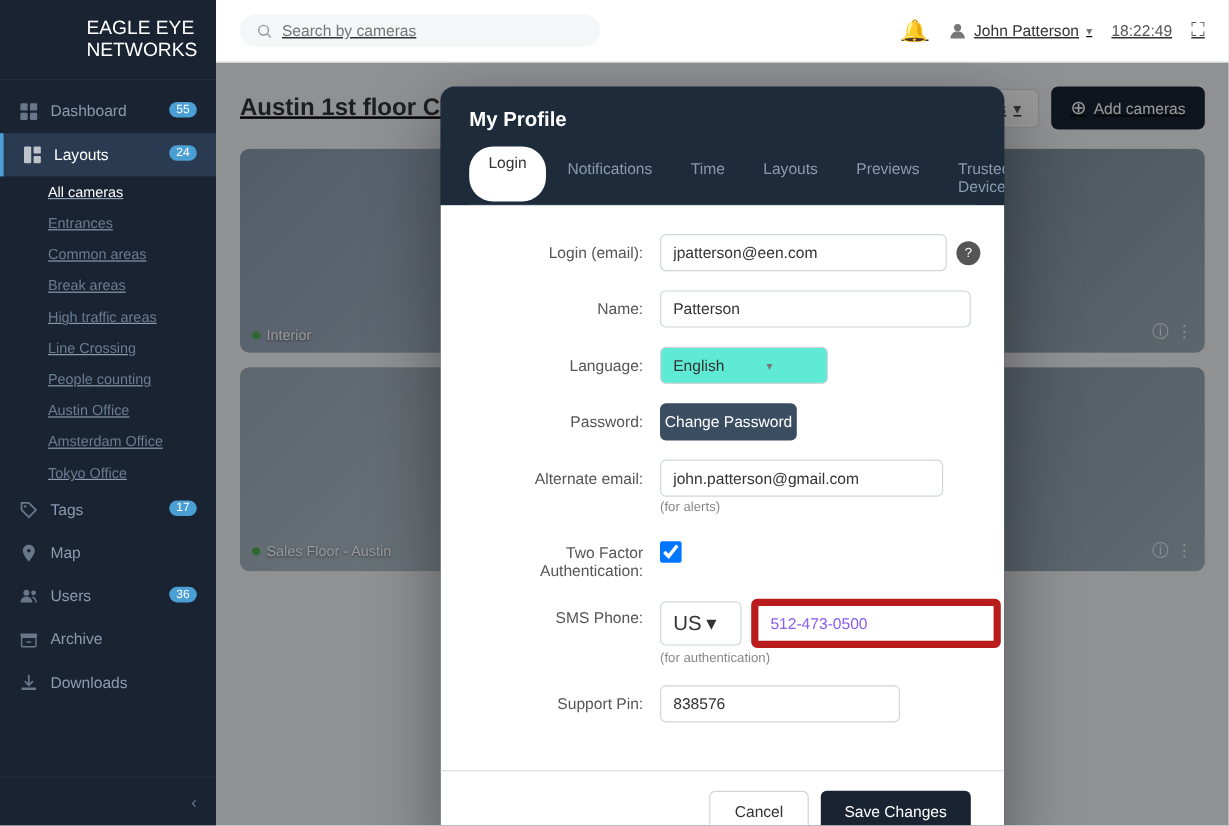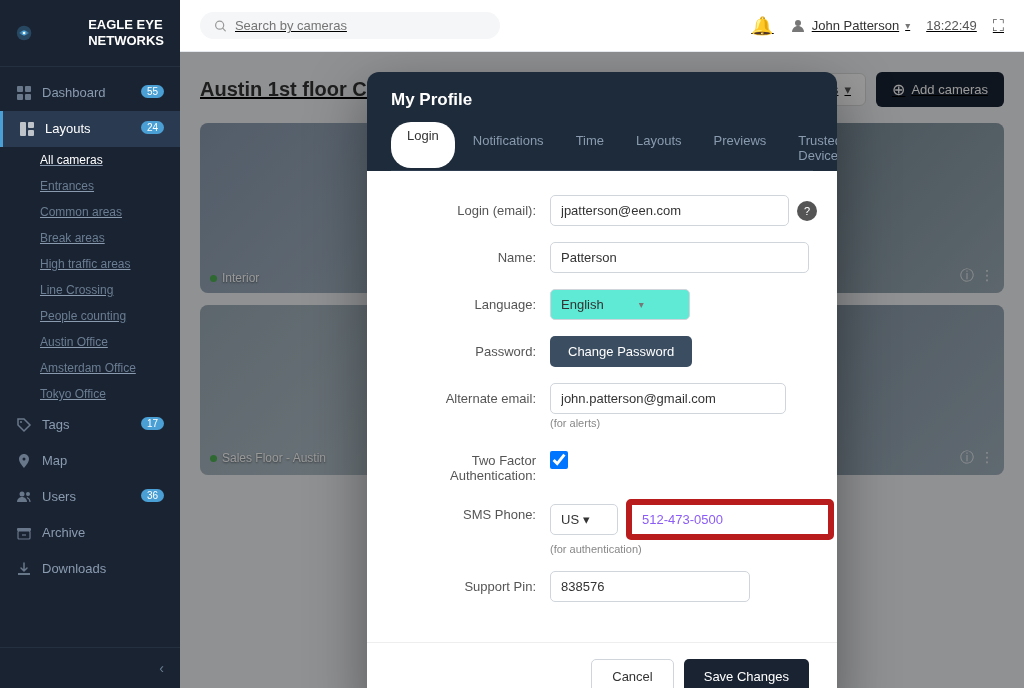--- a/index.html
+++ b/index.html
@@ -2,21 +2,21 @@
 <html><head>
   <meta charset="utf-8">
   <style>
     * { box-sizing: border-box; margin: 0; padding: 0; }
     body { font-family: -apple-system, BlinkMacSystemFont, 'Segoe UI', sans-serif; background: #f0f2f5; display: flex; height: 688px; width: 1024px; overflow: hidden; }
 
     
     .sidebar { width: 180px; background: #1a2332; color: #8a9bb0; display: flex; flex-direction: column; height: 100%; flex-shrink: 0; }
     .sidebar-logo { padding: 14px 16px; display: flex; align-items: center; gap: 8px; border-bottom: 1px solid #243040; }
     .logo-icon { width: 38px; height: 38px; }
-    .logo-text { color: #fff; font-size: 13px; font-weight: 700; line-height: 1.2; text-transform: uppercase; padding-left: 48px; }
+    .logo-text { color: #fff; font-size: 16px; font-weight: 400; line-height: 1.2; text-transform: uppercase; padding-left: 48px; }
     .sidebar-nav { flex: 1; overflow-y: auto; padding: 8px 0; }
     .nav-item { display: flex; align-items: flex-start; gap: 10px; padding: 10px 16px; cursor: pointer; font-size: 13px; color: #8a9bb0; position: relative; }
     .nav-item.active { background: #2a3a50; color: #fff; border-left: 3px solid #4a9fd4; }
     .nav-item .nav-icon { width: 16px; height: 16px; opacity: 0.7; flex-shrink: 0; }
     .nav-item .badge { background: #4a9fd4; color: #fff; font-size: 10px; border-radius: 10px; padding: 1px 6px; margin-left: auto; }
     .sub-nav { padding-left: 40px; text-decoration: underline; }
     .sub-nav-item { padding: 6px 16px 6px 0; font-size: 12px; color: #6a7d92; cursor: pointer; }
     .sub-nav-item.active { color: #fff; font-weight: 500; }
     .sidebar-collapse { padding: 12px 16px; border-top: 1px solid #243040; display: flex; justify-content: flex-end; }
     .collapse-btn { color: #6a7d92; cursor: pointer; font-size: 14px; }
@@ -68,26 +68,26 @@
     .form-label { width: 155px; font-size: 13px; color: #555; padding-top: 8px; flex-shrink: 0; text-align: right; padding-right: 14px; }
     .form-controls { flex: 1; }
     .form-input { width: 100%; border: 1px solid #d0d5db; border-radius: 5px; padding: 7px 10px; font-size: 13px; color: #333; outline: none; }
     .name-row { display: flex; gap: 8px; }
     .name-row .form-input { flex: 1; }
     .help-icon { display: inline-flex; align-items: center; justify-content: center; width: 20px; height: 20px; background: #555; color: #fff; border-radius: 50%; font-size: 11px; margin-left: 8px; cursor: pointer; flex-shrink: 0; }
     .email-row { display: flex; align-items: center; }
     .lang-select { display: flex; align-items: center; border: 1px solid #d0d5db; border-radius: 5px; padding: 7px 10px; font-size: 13px; color: #333; background: #5eead4; width: 140px; cursor: pointer; }
     .lang-select span { margin-right: auto; }
     .lang-chevron { font-size: 10px; color: #777; }
-    .btn-change-password { background: #3a4d61; color: #fff; border: none; border-radius: 5px; padding: 8px 18px; font-size: 13px; cursor: pointer; }
+    .btn-change-password { background: #3a4d61; color: #fff; border: none; border-radius: 5px; padding: 8px 4px; font-size: 13px; cursor: pointer; }
     .sub-label { font-size: 11px; color: #888; margin-top: 3px; }
     .checkbox-wrapper { display: flex; align-items: center; padding-top: 6px; }
     .checkbox-input { width: 18px; height: 18px; cursor: pointer; }
     .sms-row { display: flex; align-items: center; gap: 8px; }
-    .sms-country { display: flex; align-items: flex-end; border: 1px solid #d0d5db; border-radius: 5px; padding: 7px 10px; font-size: 13px; color: #333; background: #fff; cursor: pointer; gap: 4px; width: 68px; }
+    .sms-country { display: flex; align-items: flex-end; border: 1px solid #d0d5db; border-radius: 5px; padding: 7px 10px; font-size: 17px; color: #333; background: #fff; cursor: pointer; gap: 4px; width: 68px; }
     .sms-phone-input { flex: 1; border: 6px solid #b91c1c; border-radius: 5px; padding: 7px 10px; font-size: 13px; color: #8b5cf6; outline: none; }
     .support-pin-input { width: 200px; border: 1px solid #d0d5db; border-radius: 5px; padding: 7px 10px; font-size: 13px; color: #333; outline: none; }
     .modal-footer { background: #fff; padding: 16px 28px 20px; border-top: 1px solid #eee; display: flex; justify-content: flex-end; gap: 10px; }
     .btn-cancel { background: #fff; border: 1px solid #d0d5db; border-radius: 5px; padding: 9px 20px; font-size: 13px; cursor: pointer; color: #333; }
     .btn-save { background: #1a2332; color: #fff; border: none; border-radius: 5px; padding: 9px 20px; font-size: 13px; cursor: pointer; }
 
     
     .cam-bg-1 { background: linear-gradient(135deg, #8a9bb0 0%, #b0bfc8 100%); }
     .cam-bg-2 { background: linear-gradient(135deg, #6a7d8a 0%, #9aabb5 100%); }
     .cam-bg-3 { background: linear-gradient(135deg, #7a8a9a 0%, #a0b0bc 100%); }

